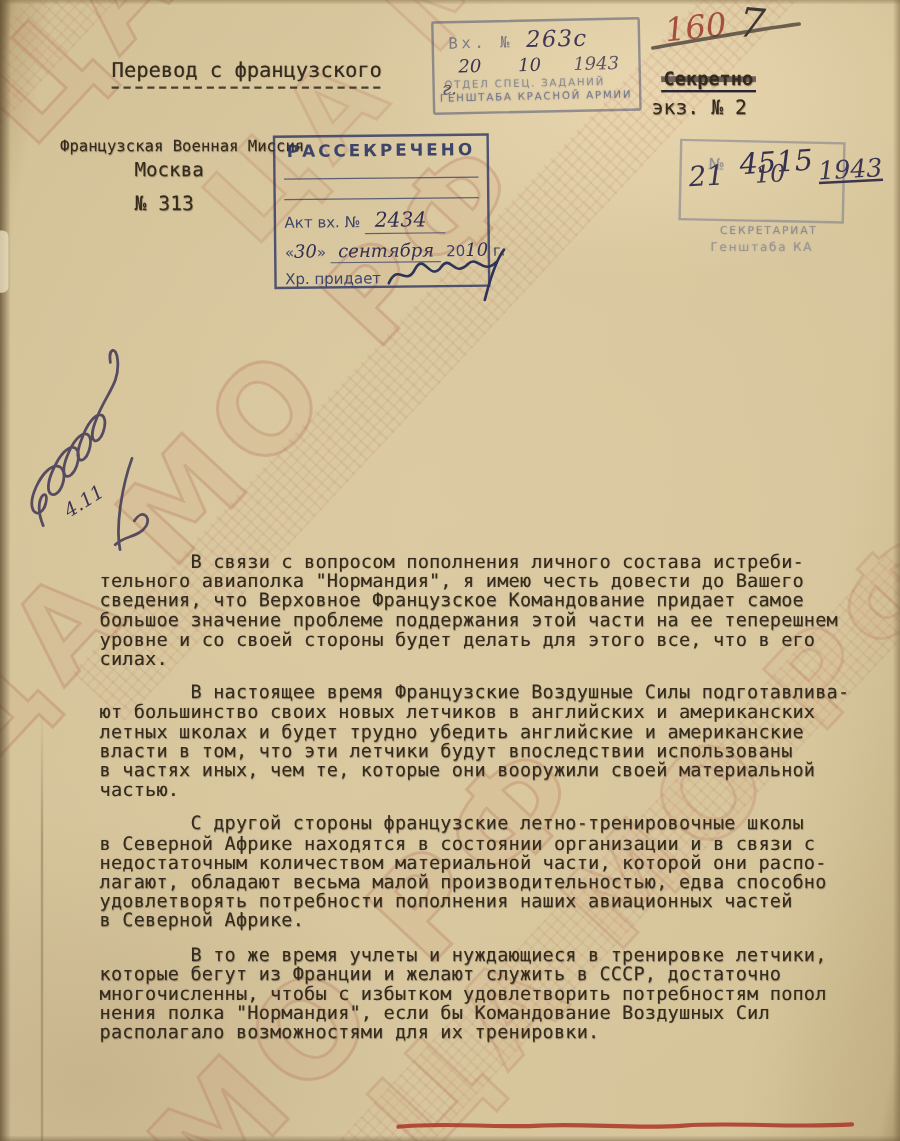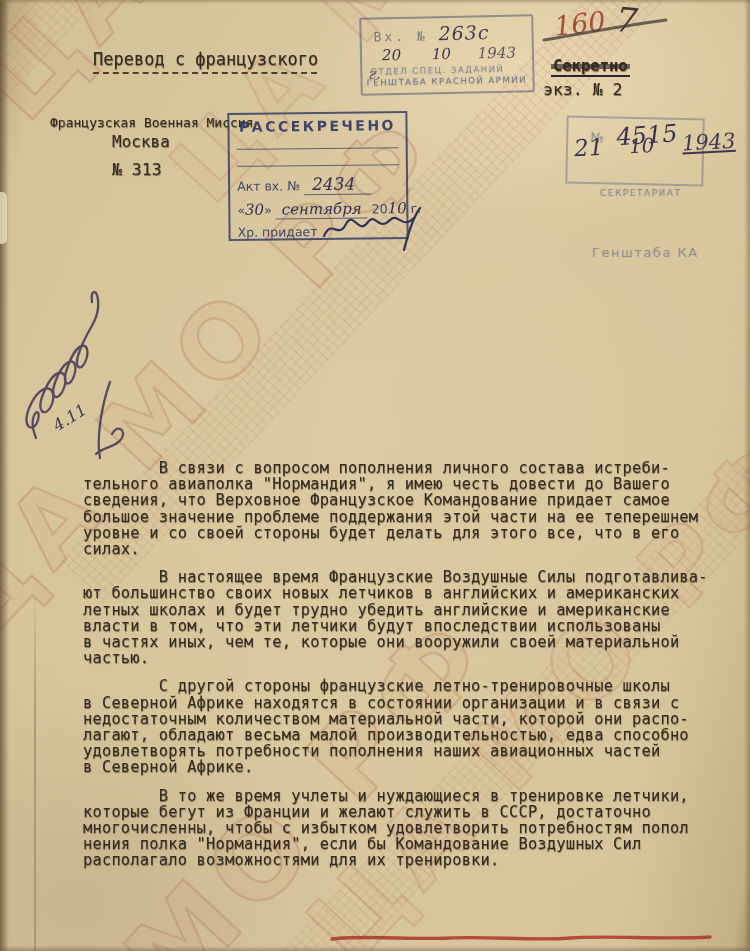--- a/index.html
+++ b/index.html
@@ -150,21 +150,21 @@
     <span class="hand" style="font-size:23px; color:#3c3650;">21</span>
     <span class="hand" style="font-size:20px; color:#3c3650; margin-left:16px;">10</span>
     <span class="hand" style="font-size:21px; color:#3c3650; margin-left:18px; text-decoration:underline;">1943</span>
   </div>
 
   <div class="stamp reg-stamp">
     <span class="stamp-org" style="left:22px; top:12px; font-size:13px; opacity:.7;">№</span>
     <span class="hand" style="position:absolute; left:48px; top:2px; font-size:24px; color:#363050; transform:rotate(-5deg);">4515</span>
   </div>
   <div class="stamp-org" style="position:absolute; left:600px; top:188px; z-index:3; font-size:9px; opacity:.75;">СЕКРЕТАРИАТ</div>
-  <div class="stamp-org" style="position:absolute; left:592px; top:201px; z-index:3; font-size:13px; opacity:.65;margin-top:44px;">Генштаба КА</div>
+  <div class="stamp-org" style="position:absolute; left:592px; top:201px; z-index:3; font-size:10px; opacity:.65;">Генштаба КА</div>
 
   <svg class="sig-svg" style="left:6px; top:242px;" width="140" height="220" viewBox="0 0 140 220">
     <g stroke="#453b58" stroke-width="2.3" fill="none" stroke-linecap="round" opacity="0.88">
       <path d="M30,196 C20,172 36,162 32,178 C28,192 14,186 24,164 C36,138 52,144 46,162 C41,176 28,172 38,150 C50,122 64,128 58,146 C53,160 42,158 50,138 C60,112 74,116 68,134 C64,146 54,144 62,124 C72,96 86,100 80,118 C76,130 66,128 74,108 C82,86 94,78 92,58 C91,46 84,48 86,60"></path>
       <path d="M104,140 C96,162 90,196 94,216 M90,212 C98,204 110,206 116,196 C120,188 112,182 106,192"></path>
     </g>
   </svg>
   <div class="hand" style="position:absolute; left:52px; top:408px; z-index:4; font-size:16px; color:#3d3550; transform:rotate(-32deg);">4.11</div>
 
 

